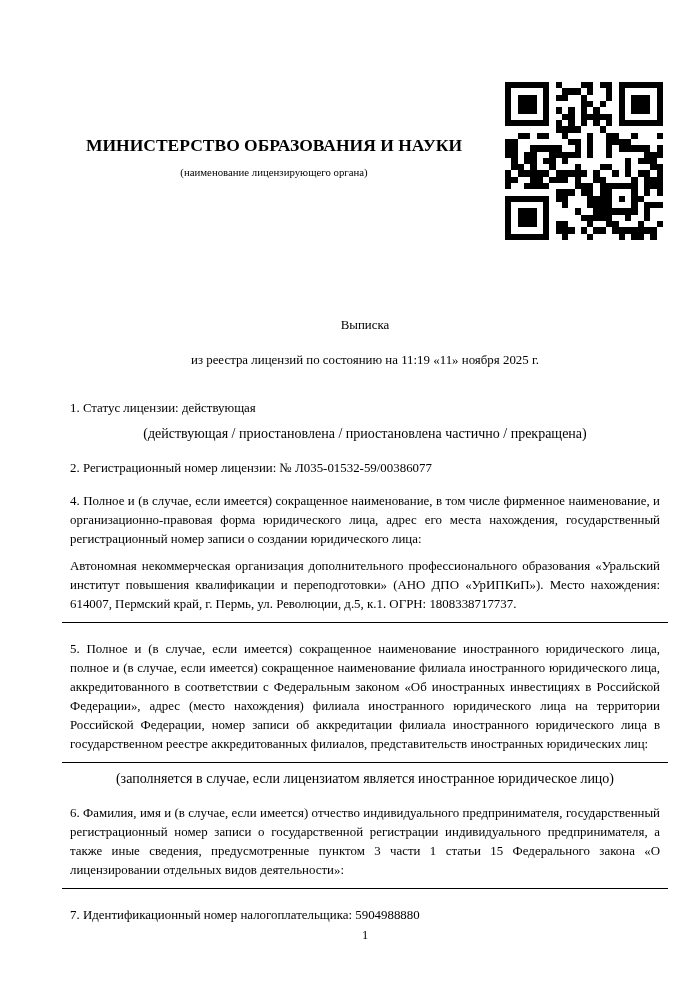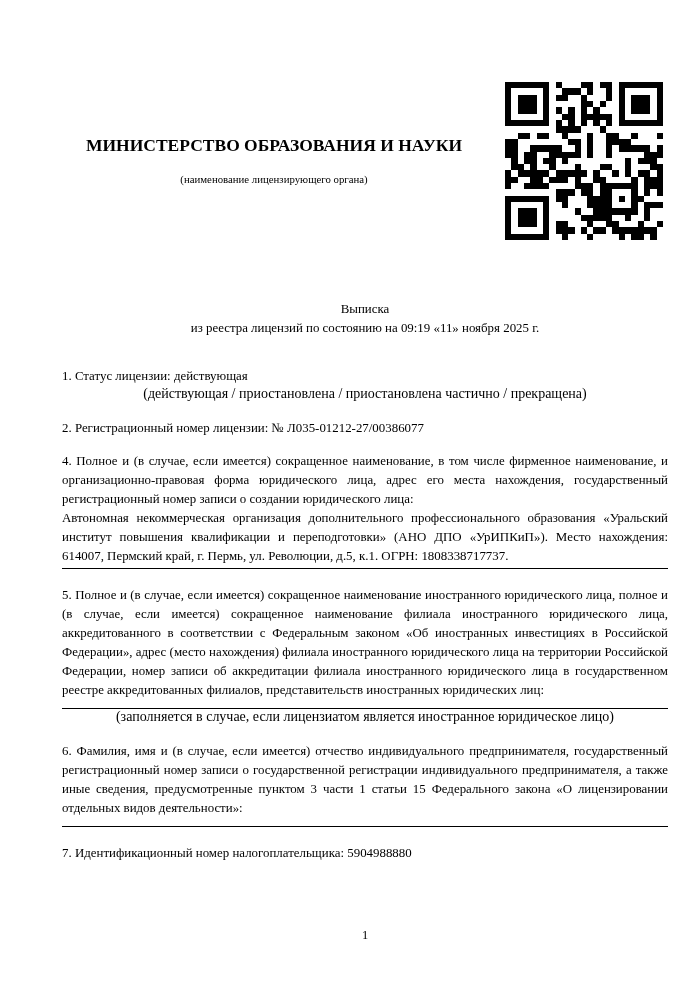--- a/index.html
+++ b/index.html
@@ -13,32 +13,32 @@
   }
   
   .ministry{
     position:absolute;left:62px;top:130px;width:424px;
     text-align:center;
   }
   .ministry-line{
     font-weight:bold;font-size:17.5px;line-height:31px;white-space:nowrap;
   }
   .ministry-note{
-    font-size:10.8px;line-height:14px;margin-top:11px;text-align:center;
+    font-size:10.8px;line-height:14px;margin-top:4px;text-align:center;
   }
   .qr{
     position:absolute;left:505px;top:82px;width:158px;height:158px;
   }
   
   .doc-body{
     position:absolute;left:62px;top:300px;width:606px;
   }
   .doc-title{text-align:center;}
-  .doc-title p{margin:0;}
-  p{margin:0;}
+  .doc-title p{margin:16px;}
+  p{margin:8px;}
   .just{text-align:justify;}
   .note{
     font-size:14px;line-height:16px;text-align:center;
   }
   .rule{
     border-top:1.7px solid #000;height:0;margin:0;
   }
   .rule-tight{margin-top:2px;}
   .rule-spaced{margin-top:8px;}
   .sec{margin-top:17px;}
@@ -383,30 +383,30 @@
       <rect x="17" y="20" width="1" height="1"></rect>
       <rect x="18" y="20" width="1" height="1"></rect>
       <rect x="19" y="20" width="1" height="1"></rect>
       <rect x="20" y="20" width="1" height="1"></rect>
     </svg>
 
   <div class="doc-body">
 
     <div class="doc-title">
       <p>Выписка</p>
-      <p>из реестра лицензий по состоянию на 09:19 «11» ноября 2025 г.</p>
+      <p>из реестра лицензий по состоянию на 11:19 «11» ноября 2025 г.</p>
     </div>
 
     <section class="sec sec-first">
       <p>1. Статус лицензии: действующая</p>
       <p class="note">(действующая / приостановлена / приостановлена частично / прекращена)</p>
     </section>
 
     <section class="sec">
-      <p>2. Регистрационный номер лицензии: № Л035-01212-27/00386077</p>
+      <p>2. Регистрационный номер лицензии: № Л035-01532-59/00386077</p>
     </section>
 
 
     <section class="sec sec-34">
       <p class="just">4. Полное и (в случае, если имеется) сокращенное наименование, в том числе фирменное наименование, и организационно-правовая форма юридического лица, адрес его места нахождения, государственный регистрационный номер записи о создании юридического лица:</p>
       <p class="just">Автономная некоммерческая организация дополнительного профессионального образования «Уральский институт повышения квалификации и переподготовки» (АНО ДПО «УрИПКиП»). Место нахождения: 614007, Пермский край, г. Пермь, ул. Революции, д.5, к.1. ОГРН: 1808338717737.</p>
       <div class="rule rule-tight"></div>
     </section>
 
     <section class="sec">

